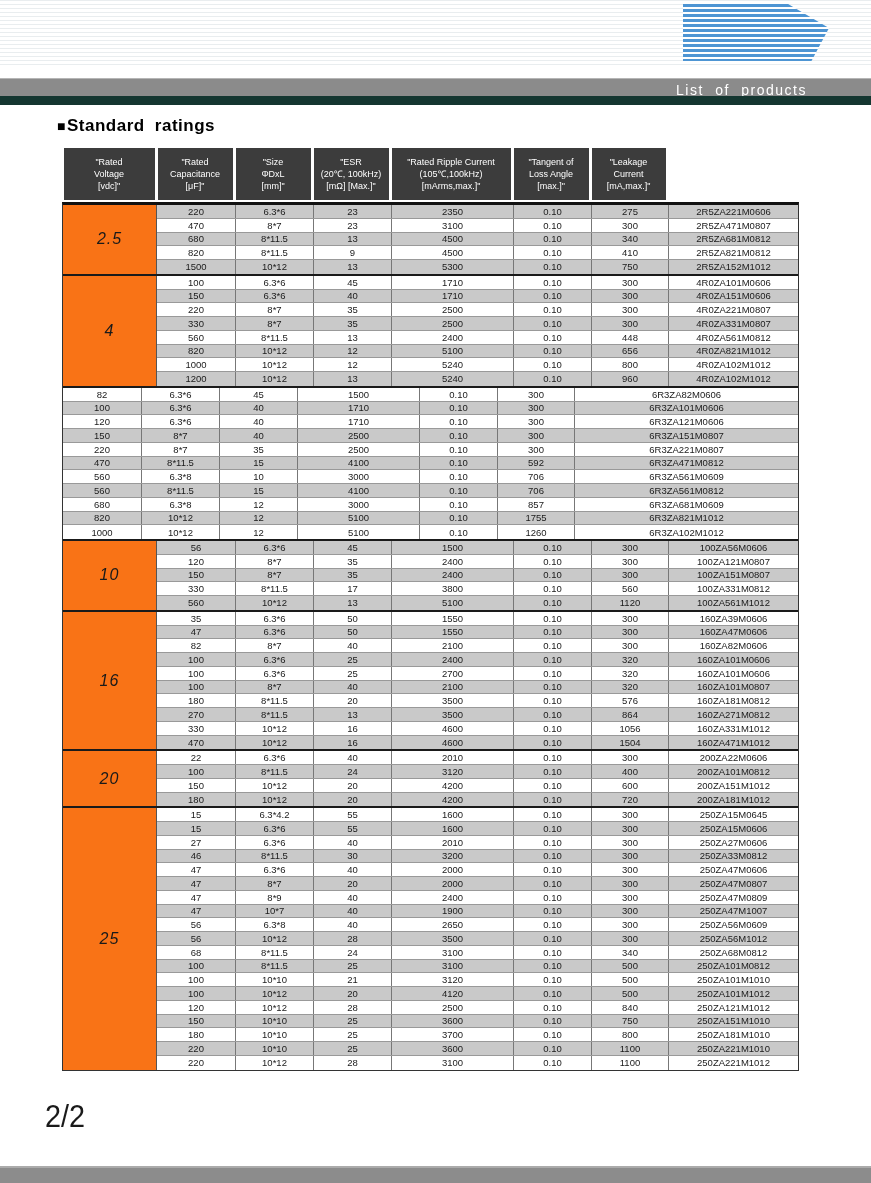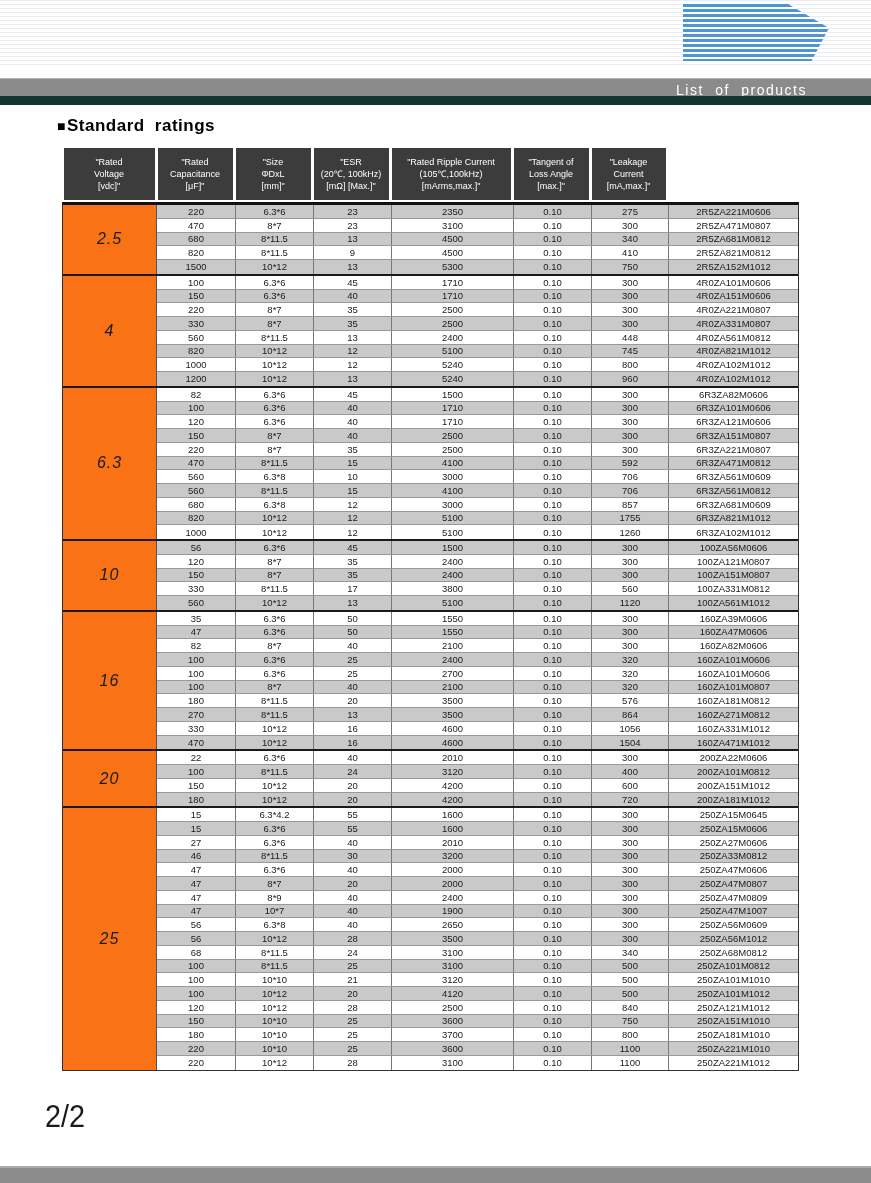--- a/index.html
+++ b/index.html
@@ -246,21 +246,21 @@
             <div class="cell">0.10</div>
             <div class="cell">448</div>
             <div class="cell">4R0ZA561M0812</div>
           </div>
           <div class="row shade">
             <div class="cell">820</div>
             <div class="cell">10*12</div>
             <div class="cell">12</div>
             <div class="cell">5100</div>
             <div class="cell">0.10</div>
-            <div class="cell">745</div>
+            <div class="cell">656</div>
             <div class="cell">4R0ZA821M1012</div>
           </div>
           <div class="row plain">
             <div class="cell">1000</div>
             <div class="cell">10*12</div>
             <div class="cell">12</div>
             <div class="cell">5240</div>
             <div class="cell">0.10</div>
             <div class="cell">800</div>
             <div class="cell">4R0ZA102M1012</div>
@@ -270,21 +270,20 @@
             <div class="cell">10*12</div>
             <div class="cell">13</div>
             <div class="cell">5240</div>
             <div class="cell">0.10</div>
             <div class="cell">960</div>
             <div class="cell">4R0ZA102M1012</div>
           </div>
         </div>
       </div>
       <div class="group">
-        <div class="vcell">6.3</div>
         <div class="rows">
           <div class="row plain">
             <div class="cell">82</div>
             <div class="cell">6.3*6</div>
             <div class="cell">45</div>
             <div class="cell">1500</div>
             <div class="cell">0.10</div>
             <div class="cell">300</div>
             <div class="cell">6R3ZA82M0606</div>
           </div>

